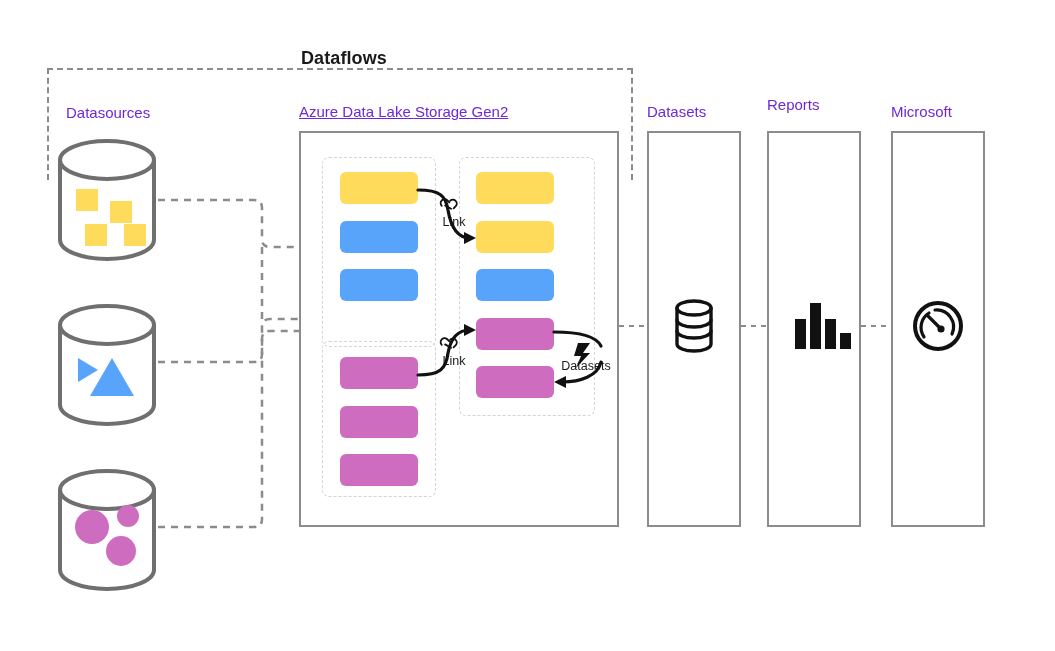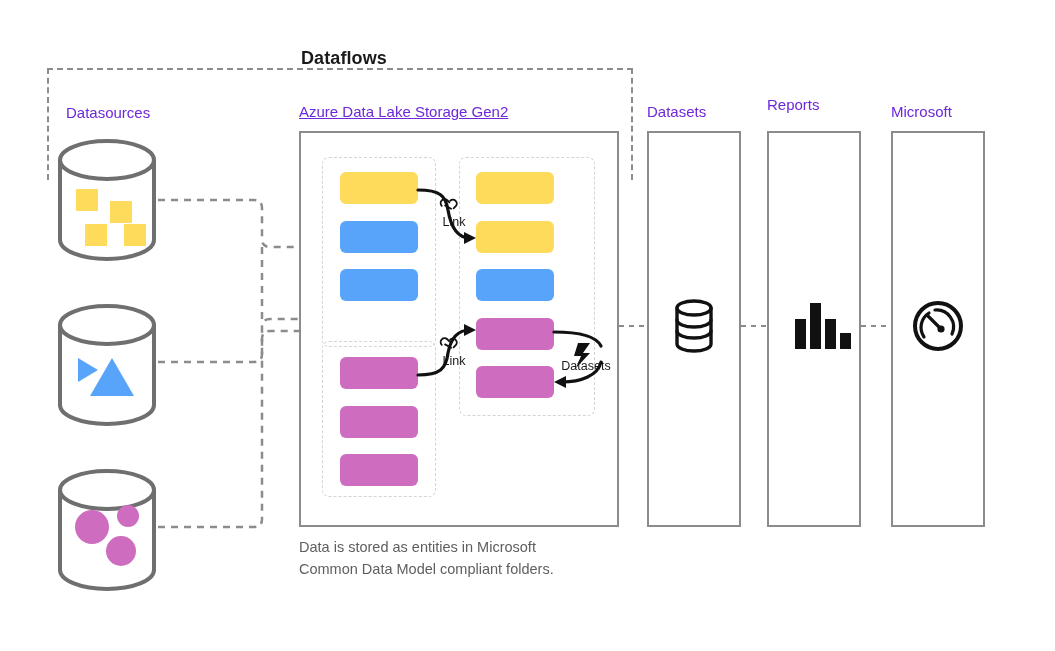--- a/index.html
+++ b/index.html
@@ -108,22 +108,20 @@
   <div class="abs blk blk-y" style="left:476px; top:172px; width:78px; height:32px;"></div>
   <div class="abs blk blk-y" style="left:476px; top:221px; width:78px; height:32px;"></div>
   <div class="abs blk blk-b" style="left:476px; top:269px; width:78px; height:32px;"></div>
   <div class="abs blk blk-p" style="left:476px; top:318px; width:78px; height:32px;"></div>
   <div class="abs blk blk-p" style="left:476px; top:366px; width:78px; height:32px;"></div>
 
   <div class="abs conn-label lbl-link1">Link</div>
   <div class="abs conn-label lbl-link2">Link</div>
   <div class="abs conn-label lbl-compute">Datasets</div>
 
-  <div class="abs caption">Data is stored as entities in Microsoft
-Common Data Model compliant folders.</div>
 
   <svg class="abs overlay" viewBox="0 0 1055 651">
 
     <g>
       <path d="M60,160 L60,240 A47,19 0 0 0 154,240 L154,160" fill="#fff" stroke="#6f6f6f" stroke-width="4"></path>
       <ellipse cx="107" cy="160" rx="47" ry="19" fill="#fff" stroke="#6f6f6f" stroke-width="4"></ellipse>
       <rect x="76" y="189" width="22" height="22" fill="#ffdb5c"></rect>
       <rect x="110" y="201" width="22" height="22" fill="#ffdb5c"></rect>
       <rect x="85" y="224" width="22" height="22" fill="#ffdb5c"></rect>
       <rect x="124" y="224" width="22" height="22" fill="#ffdb5c"></rect>

